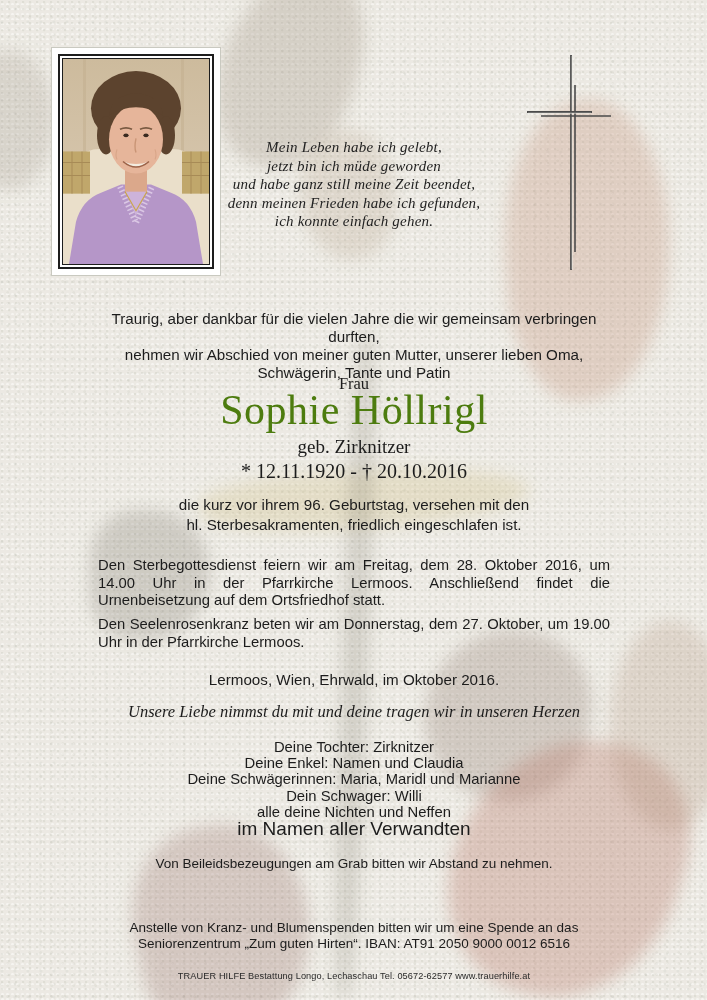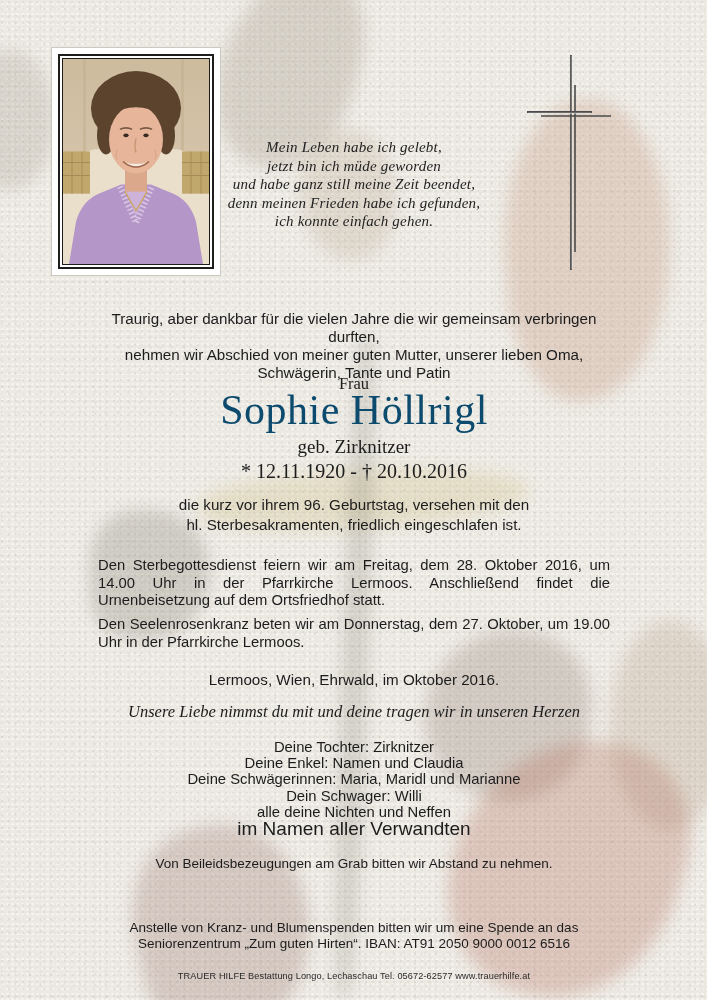--- a/index.html
+++ b/index.html
@@ -34,21 +34,21 @@
   
   .cross{position:absolute;left:515px;top:48px;z-index:3;}
   
   .col{position:absolute;left:98px;width:512px;z-index:4;}
   .center{text-align:center;}
   .serif{font-family:"Liberation Serif","DejaVu Serif",serif;}
   .poem{top:138px;font-family:"Liberation Serif",serif;font-style:italic;
         font-size:15px;line-height:18.6px;letter-spacing:.2px;color:#222;}
   .intro{top:310px;font-size:15.2px;line-height:18px;}
   .frau{top:367px;font-size:16.5px;margin-top:7px;}
-  .name{top:386px;font-size:42px;letter-spacing:.5px;color:#0c4a6e;}
+  .name{top:386px;font-size:42px;letter-spacing:.5px;color:#4d7c0f;}
   .maiden{top:436px;font-size:19px;}
   .dates{top:460px;font-size:20px;}
   .passing{top:495px;font-size:15.2px;line-height:20px;}
   .service-p{font-size:14.8px;line-height:17.6px;text-align:justify;}
   .service1{top:557px;}
   .service2{top:616px;}
   .dateline{top:671px;font-size:15.2px;}
   .motto{top:702px;font-family:"Liberation Serif",serif;font-style:italic;font-size:16.5px;}
   .family{top:739px;font-size:14.8px;line-height:16.2px;}
   .family .small{font-size:19px;padding-top:1px;}

